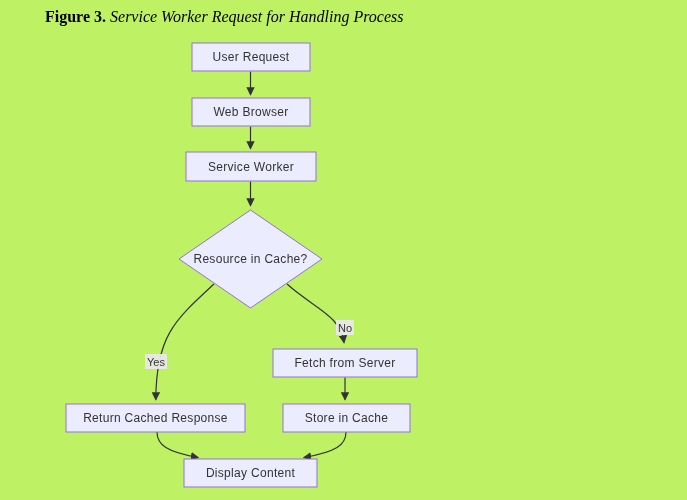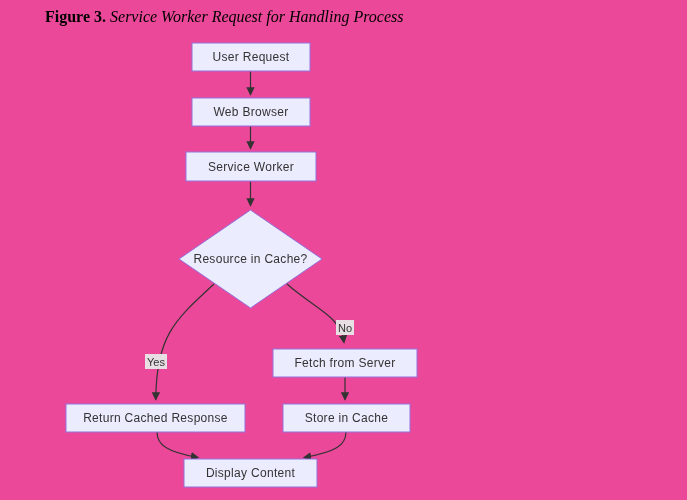--- a/index.html
+++ b/index.html
@@ -4,21 +4,21 @@
 <style>
   html, body {
     margin: 0;
     padding: 0;
     background: #ffffff;
   }
   .canvas {
     position: relative;
     width: 687px;
     height: 500px;
-    background: #ec4899;
+    background: #bef264;
     overflow: hidden;
   }
   .caption {
     position: absolute;
     left: 45px;
     top: 8px;
     font-family: "Liberation Serif", "DejaVu Serif", serif;
     font-size: 16px;
     color: #000000;
     white-space: nowrap;

